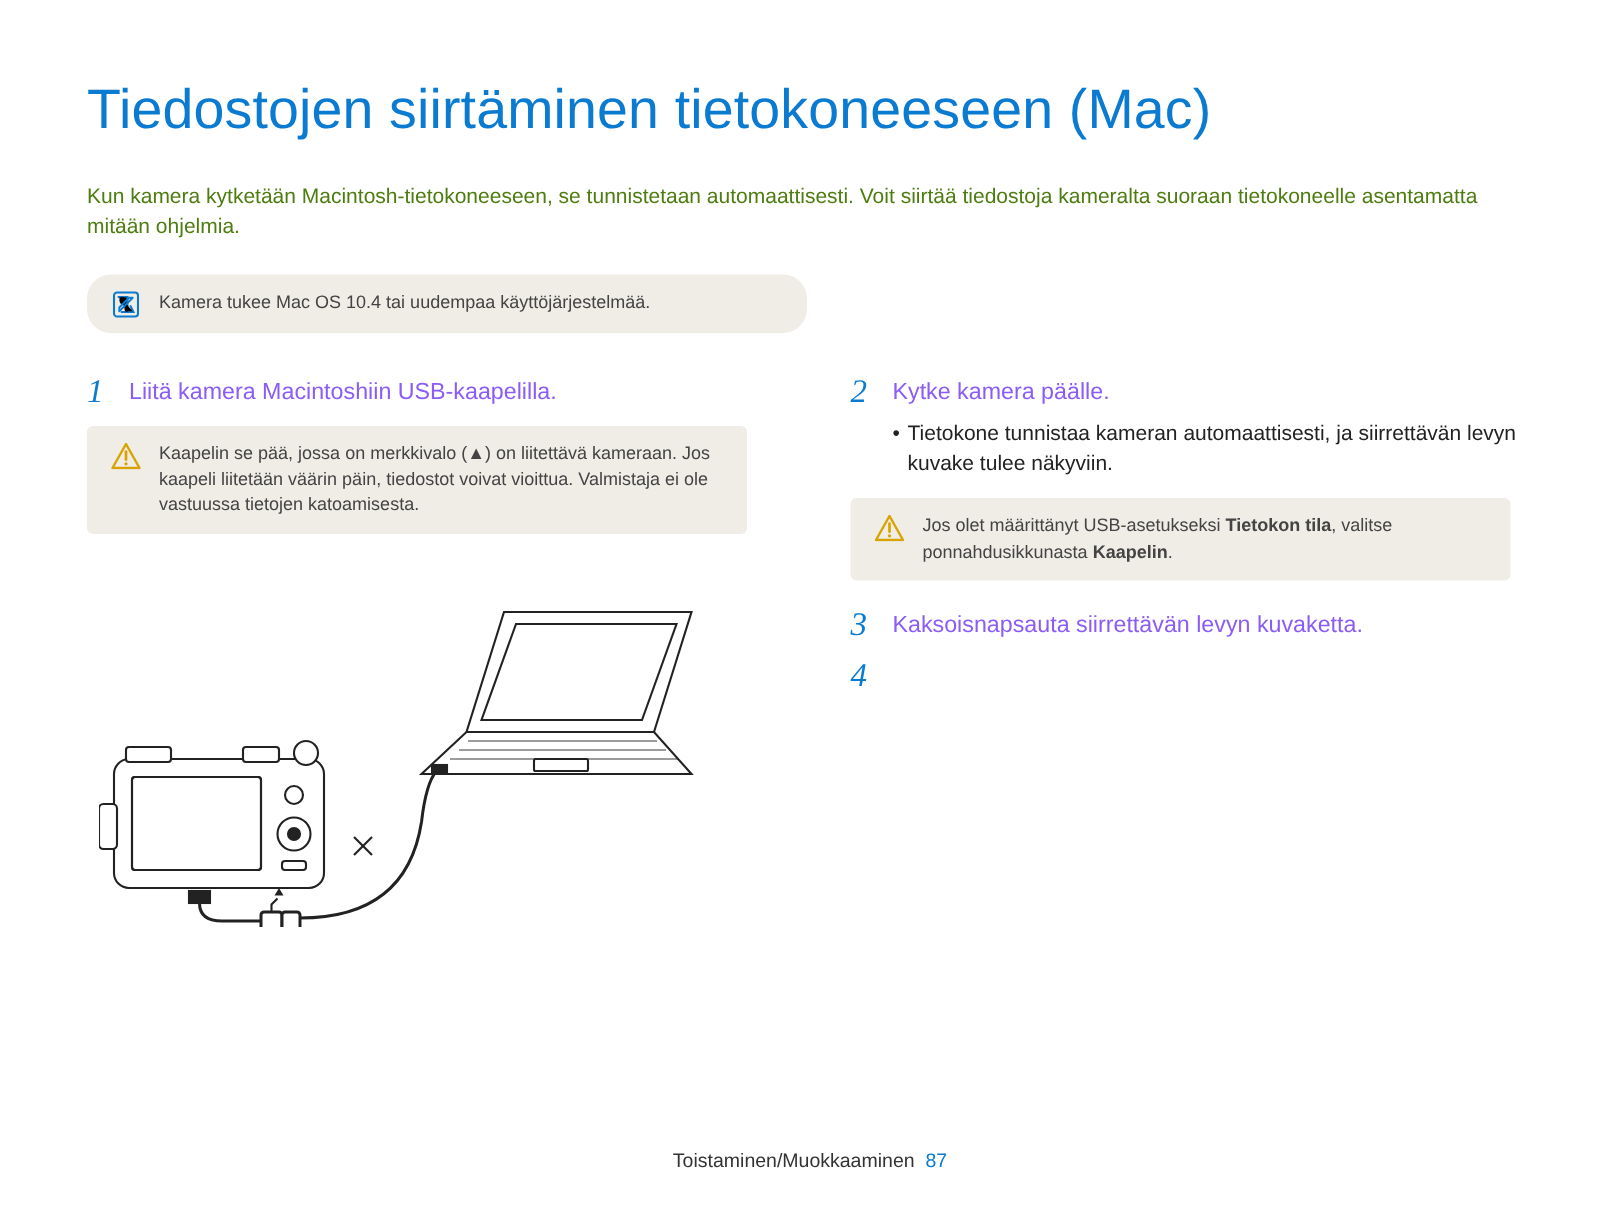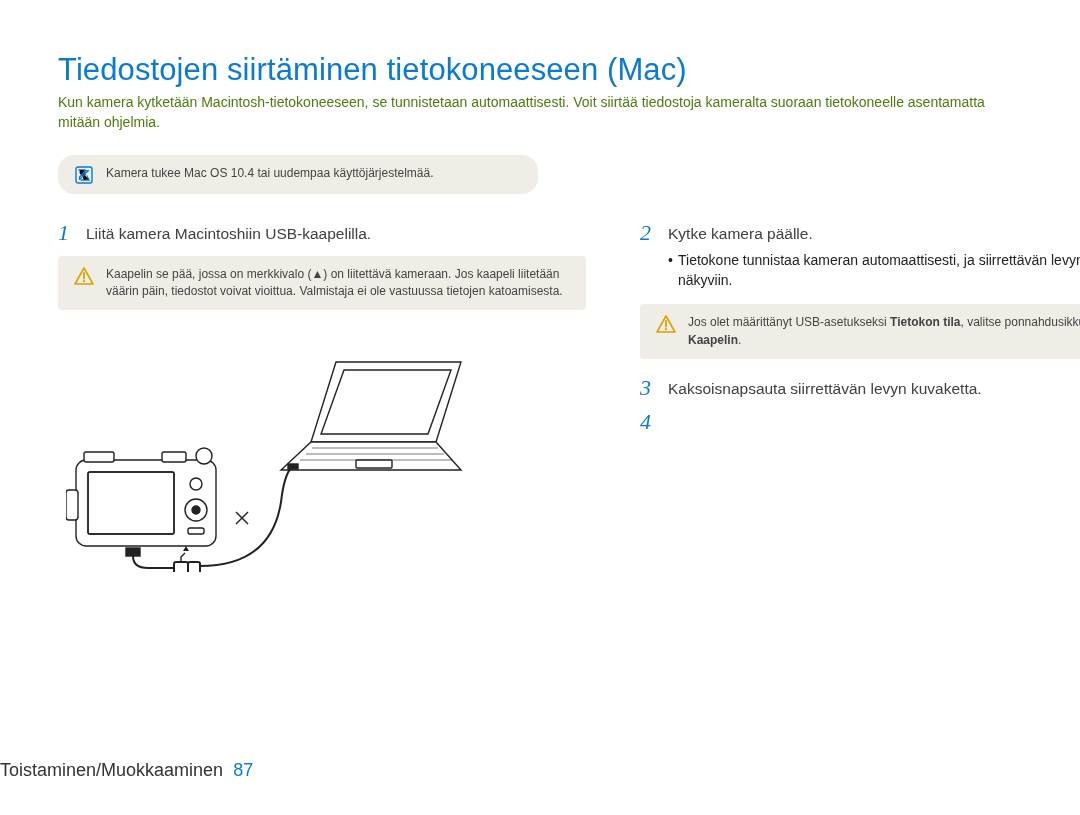--- a/index.html
+++ b/index.html
@@ -4,45 +4,45 @@
 <style>
   * { box-sizing: border-box; margin: 0; padding: 0; }
   body {
     width: 1080px; height: 815px;
     font-family: Arial, Helvetica, sans-serif;
     background: #fff; color: #222;
     padding: 52px 58px 0 58px;
     position: relative;
   }
   .title {
-    font-size: 31px;
+    font-size: 37px;
     color: #0a7bd1;
     font-weight: 400;
     letter-spacing: 0.1px;
-    margin-bottom: 4px;
+    margin-bottom: 26px;
   }
   .intro {
     font-size: 14px;
     font-weight: 300;
     line-height: 1.45;
     color: #4d7c0f;
     margin-bottom: 22px;
   }
   .callout {
     background: #efede6;
     border-radius: 4px;
     display: flex;
     align-items: flex-start;
     padding: 10px 16px;
     font-size: 12px;
     color: #444;
     line-height: 1.45;
   }
   .callout.full { width: 480px; margin-bottom: 28px; border-radius: 16px; }
-  .callout.colw { width: 528px; }
+  .callout.colw { width: 440px; }
   .callout-icon {
     flex: 0 0 20px;
     display: flex; align-items: center; justify-content: center;
     margin-right: 12px;
     margin-top: 1px;
   }
   .callout-text { flex: 1; font-weight: 300; }
   .columns {
     display: flex;
     gap: 54px;
@@ -59,21 +59,21 @@
     font-size: 22px;
     font-weight: 400;
     width: 22px;
     line-height: 1;
     margin-right: 6px;
     font-family: Georgia, "Times New Roman", serif;
   }
   .step-text {
     font-size: 15.5px;
     font-weight: 300;
-    color: #404040;
+    color: #8b5cf6;
     padding-top: 3px;
   }
   .bullet-row {
     display: flex;
     align-items: flex-start;
     margin-left: 28px;
     font-size: 14px;
     font-weight: 300;
     line-height: 1.45;
     color: #222;
@@ -81,21 +81,22 @@
   }
   .bullet-row .dot { flex: 0 0 10px; }
   .col .callout { margin-top: 12px; margin-bottom: 18px; }
   .illus {
     width: 420px; height: 220px;
     margin-top: 24px; margin-left: 8px;
   }
   .footer {
     position: absolute;
     bottom: 34px; left: 0; right: 0;
-    font-size: 18px;
+    text-align: center;
+    font-size: 13px;
     color: #333;
     font-weight: 300;
   }
   .pgnum { color: #0a7bd1; }
   .bold { font-weight: 700; }
 </style>
 </head>
 <body>
 
 <h1 class="title">Tiedostojen siirtäminen tietokoneeseen (Mac)</h1>

